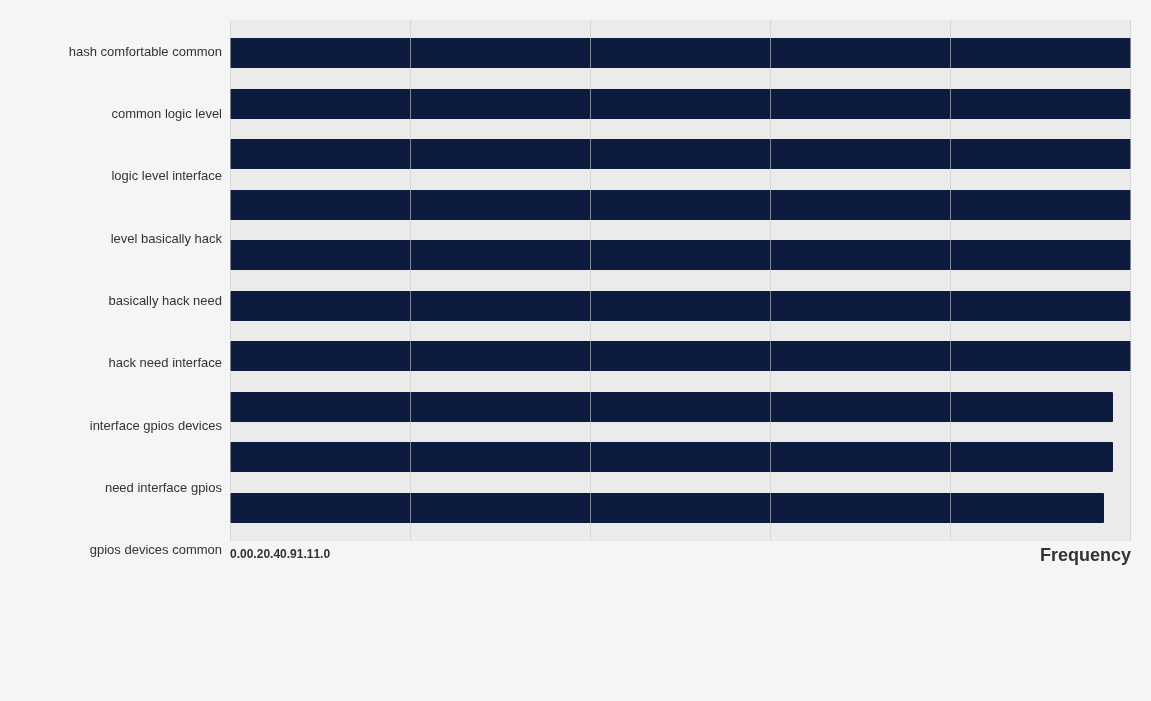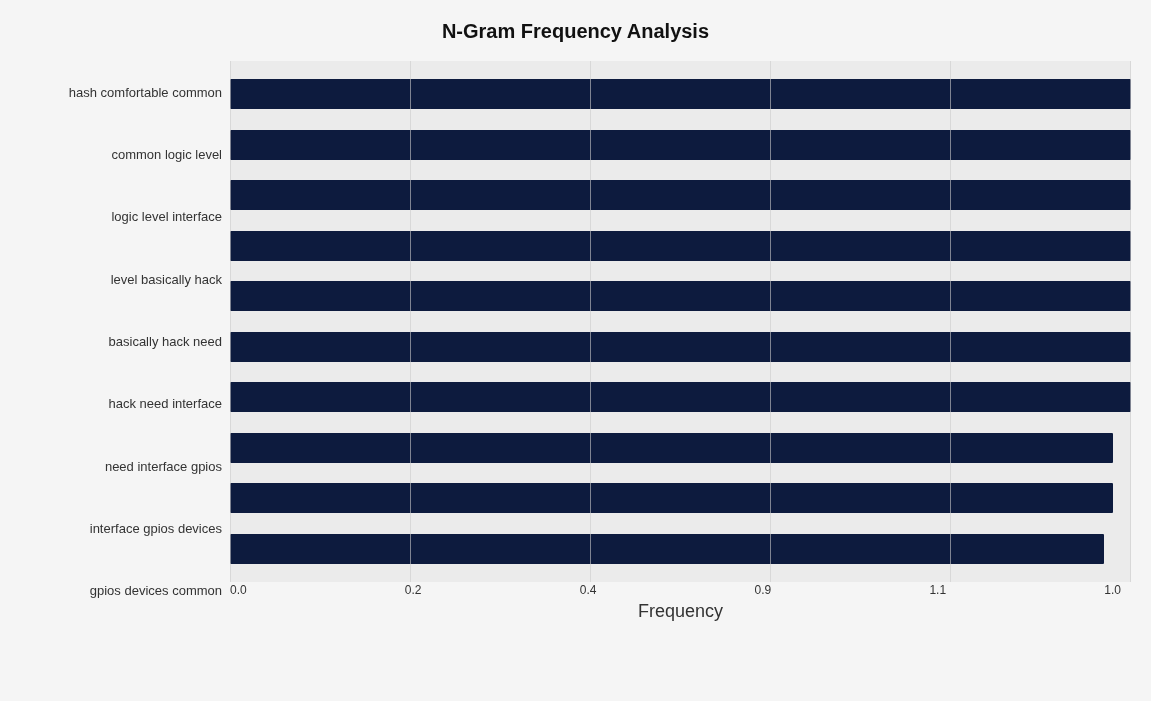--- a/index.html
+++ b/index.html
@@ -70,22 +70,23 @@
       padding: 3px 0;
     }
     .bar {
       height: 30px;
       background: #0d1b3e;
       border-radius: 1px;
     }
     .x-axis {
       height: 40px;
       display: flex;
-      flex-direction: column;
-      justify-content: flex-end;
+      flex-direction: row;
+      justify-content: space-between;
+      font-weight: bold;
     }
     .x-ticks {
       display: flex;
       justify-content: space-between;
       padding-top: 6px;
       padding-right: 10px;
     }
     .x-tick {
       font-size: 12px;
       color: #333;
@@ -109,31 +110,30 @@
       width: 1px;
       height: 100%;
       background: #ccc;
       opacity: 0.6;
     }
   </style>
 </head>
 <body>
 
 <div class="chart-container">
-  <div class="chart-title">N-Gram Frequency Analysis</div>
   <div class="chart-area">
     <div class="y-axis" id="y-axis">
         <div class="y-label">hash comfortable common</div>
         <div class="y-label">common logic level</div>
         <div class="y-label">logic level interface</div>
         <div class="y-label">level basically hack</div>
         <div class="y-label">basically hack need</div>
         <div class="y-label">hack need interface</div>
+        <div class="y-label">interface gpios devices</div>
         <div class="y-label">need interface gpios</div>
-        <div class="y-label">interface gpios devices</div>
         <div class="y-label">gpios devices common</div>
       </div>
     <div class="bars-and-x">
       <div class="bars-area" id="bars-area">
         <div class="grid-lines" id="grid-lines">
             <div class="grid-line"></div>
             <div class="grid-line"></div>
             <div class="grid-line"></div>
             <div class="grid-line"></div>
             <div class="grid-line"></div>

